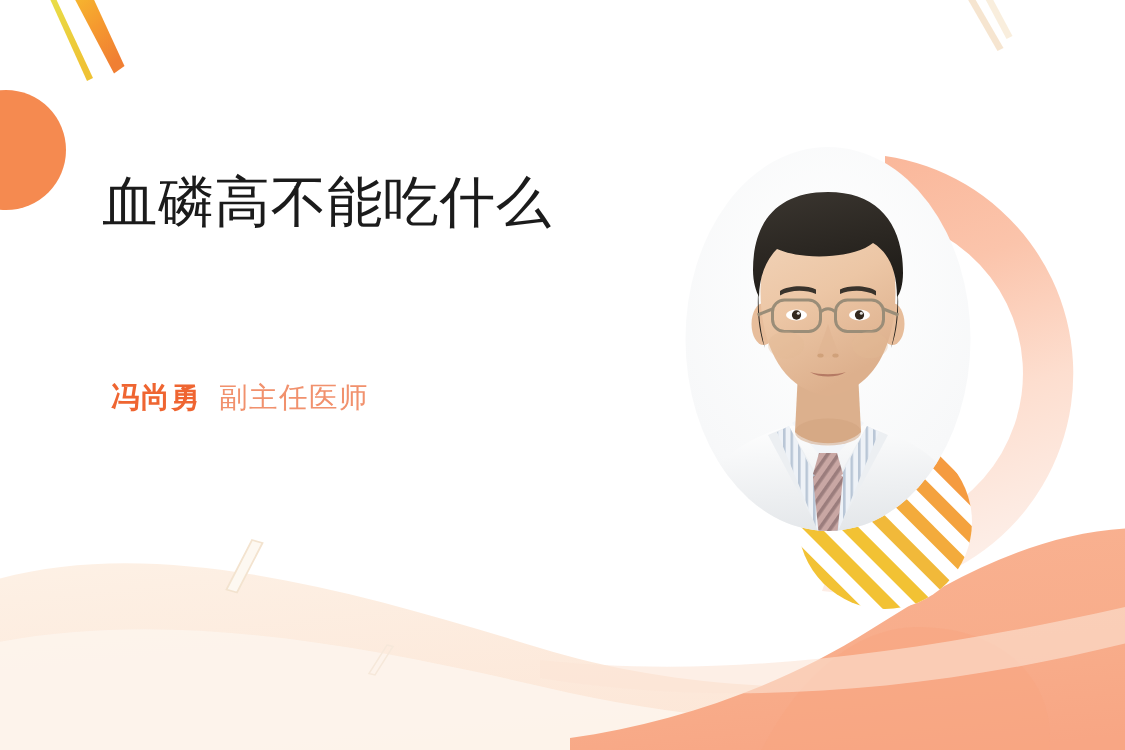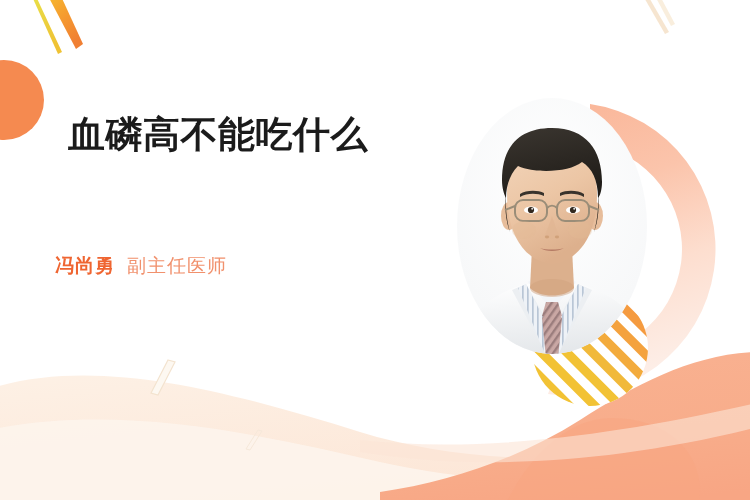--- a/index.html
+++ b/index.html
@@ -28,29 +28,29 @@
     pointer-events: none;
   }
 
   
   .headline {
     position: absolute;
     left: 68px;
     top: 112px;
     font-size: 37px;
     line-height: 1.22;
-    font-weight: 700;
+    font-weight: 400;
     color: #1b1b1b;
     letter-spacing: 0.5px;
     white-space: nowrap;
   }
 
   .credit {
     position: absolute;
-    left: 55px;
+    left: 74px;
     top: 248px;
     white-space: nowrap;
   }
   .credit-line {
     font-size: 19px;
     line-height: 36px;
     white-space: nowrap;
   }
   .doctor-name {
     color: #ef6531;

